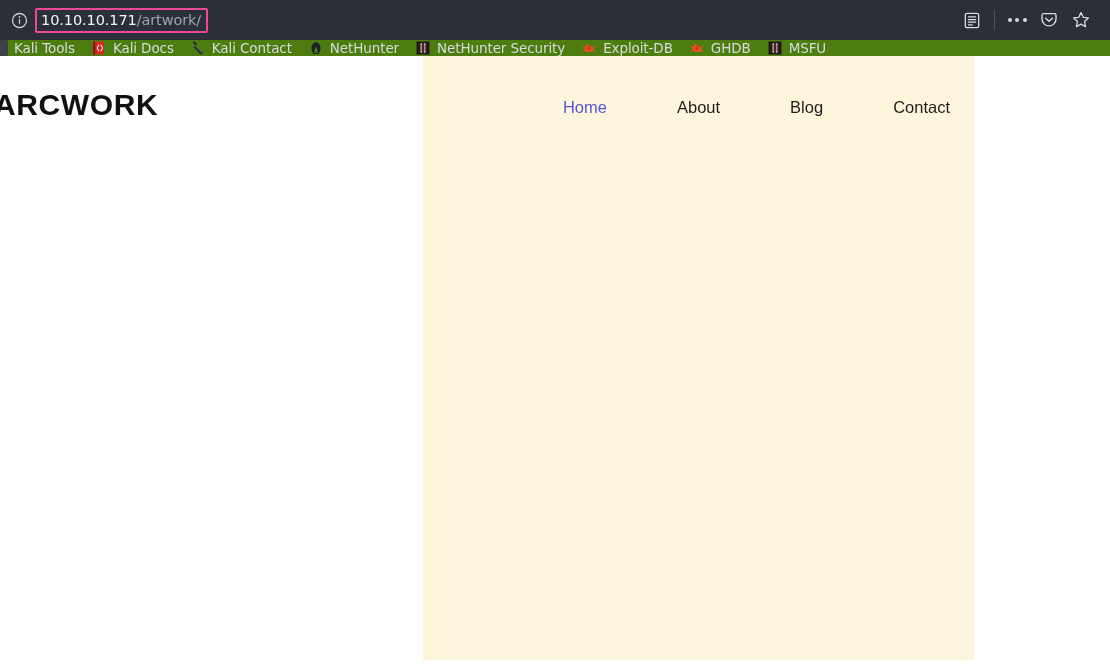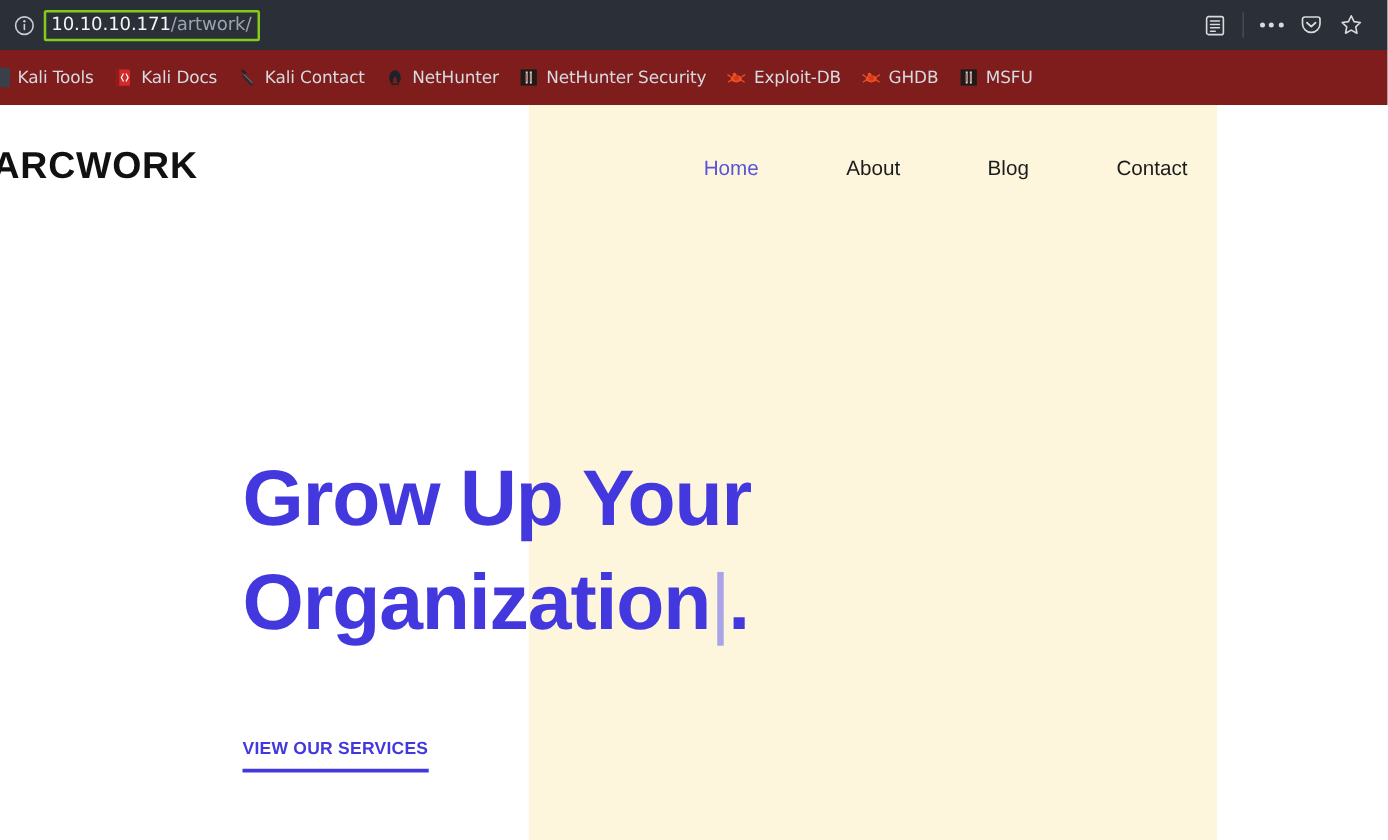--- a/index.html
+++ b/index.html
@@ -42,21 +42,21 @@
     min-width: 26px;
     height: 26px;
     display: flex;
     align-items: center;
     justify-content: center;
     margin-left: 6px;
   }
   .identity-icon svg { display: block; }
 
   .url-highlight {
-    border: 2px solid #84cc16;
+    border: 2px solid #ec4899;
     border-radius: 2px;
     height: 25px;
     display: inline-flex;
     align-items: center;
     padding: 0 5px 0 4px;
     margin-left: 3px;
   }
 
   .url-text {
     font-family: "DejaVu Sans", sans-serif;
@@ -94,22 +94,22 @@
     gap: 3.5px;
     align-items: center;
   }
   .dots i {
     width: 4px; height: 4px; border-radius: 50%;
     background: #d8dadd; display: block;
   }
 
   
   .bookmarks-bar {
-    height: 44px;
-    background: #7f1d1d;
+    height: 16px;
+    background: #4d7c0f;
     display: flex;
     align-items: center;
     padding-left: 0px;
     overflow: hidden;
   }
   .bm-item {
     display: flex;
     align-items: center;
     gap: 6px;
     padding: 2px 8px;
@@ -356,19 +356,14 @@
     <div class="brand">ARCWORK</div>
 
     <nav class="main-nav">
       <a class="nav-link active" href="#">Home</a>
       <a class="nav-link" href="#">About</a>
       <a class="nav-link" href="#">Blog</a>
       <a class="nav-link" href="#">Contact</a>
     </nav>
   </div>
 
-  <div class="hero">
-    <h1 class="hero-title"><span>Grow Up Your</span><br><span>Organization</span><span class="caret">|</span><span>.</span></h1>
-
-    <a class="hero-cta" href="#">VIEW OUR SERVICES</a>
-  </div>
 
 </div>
 
 </body></html>

